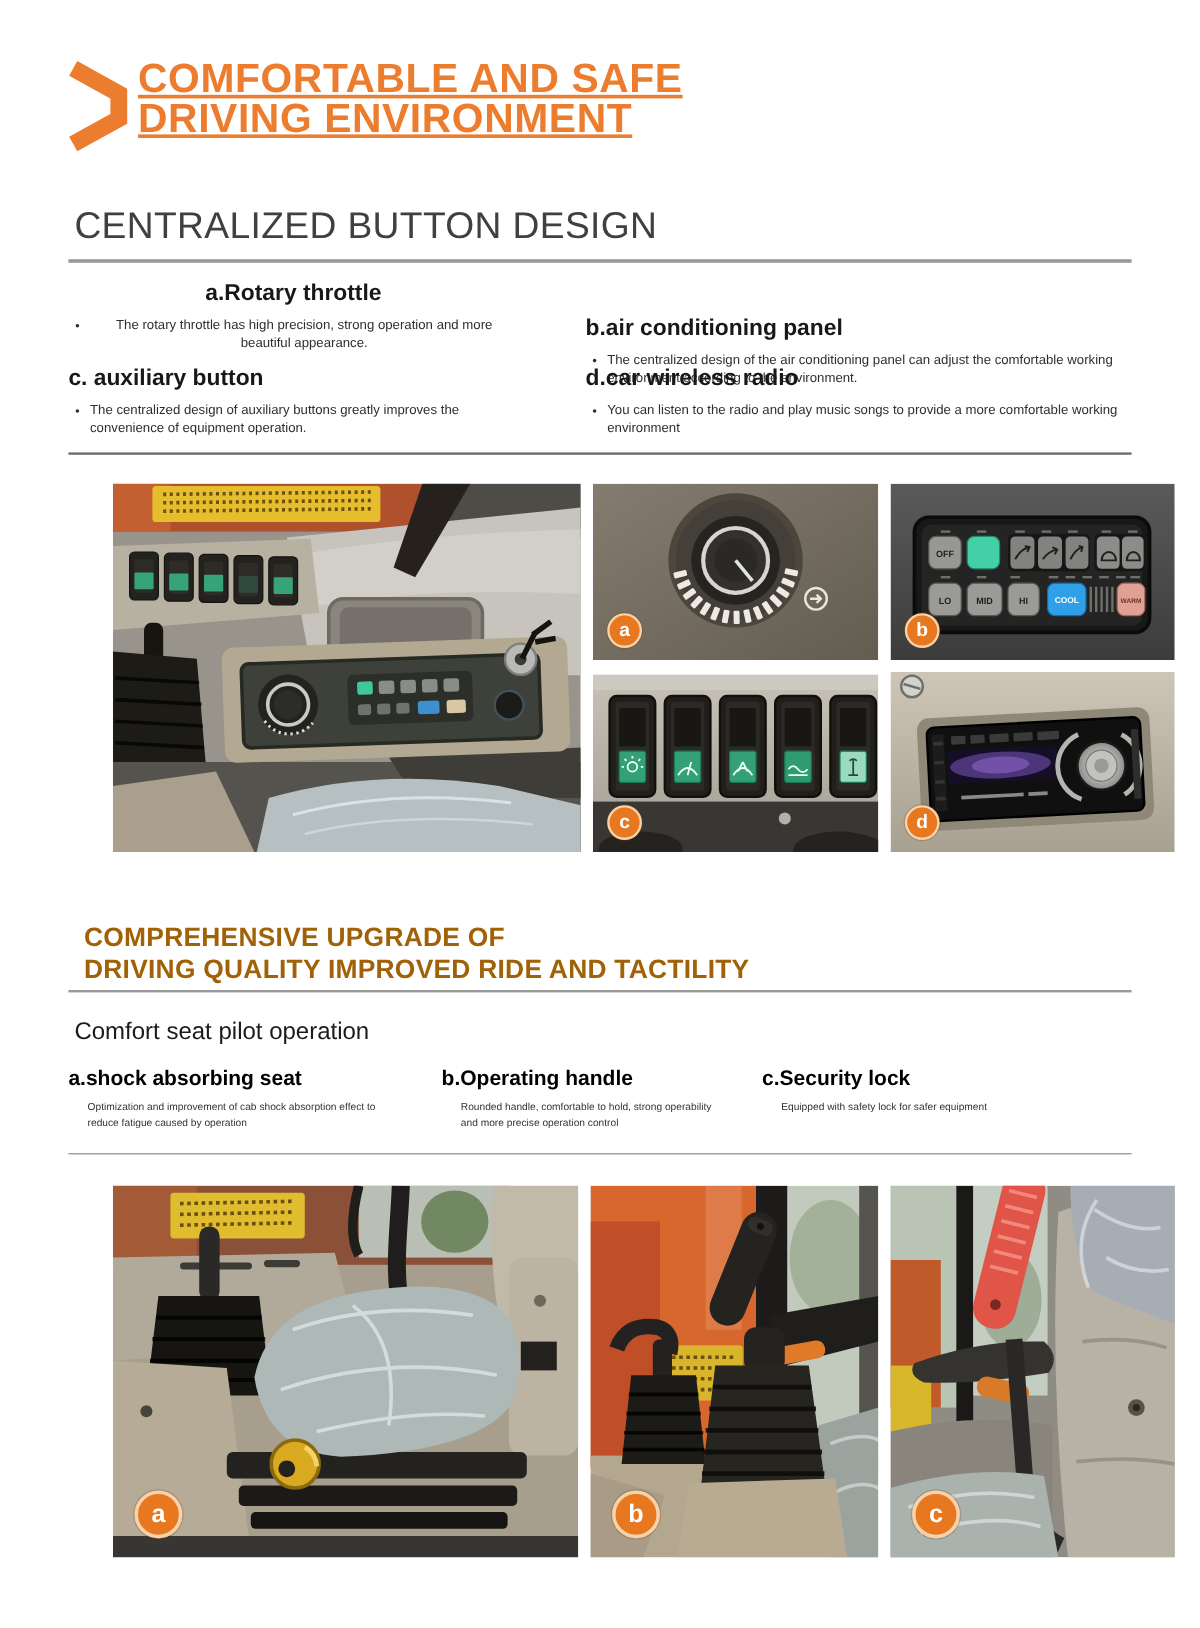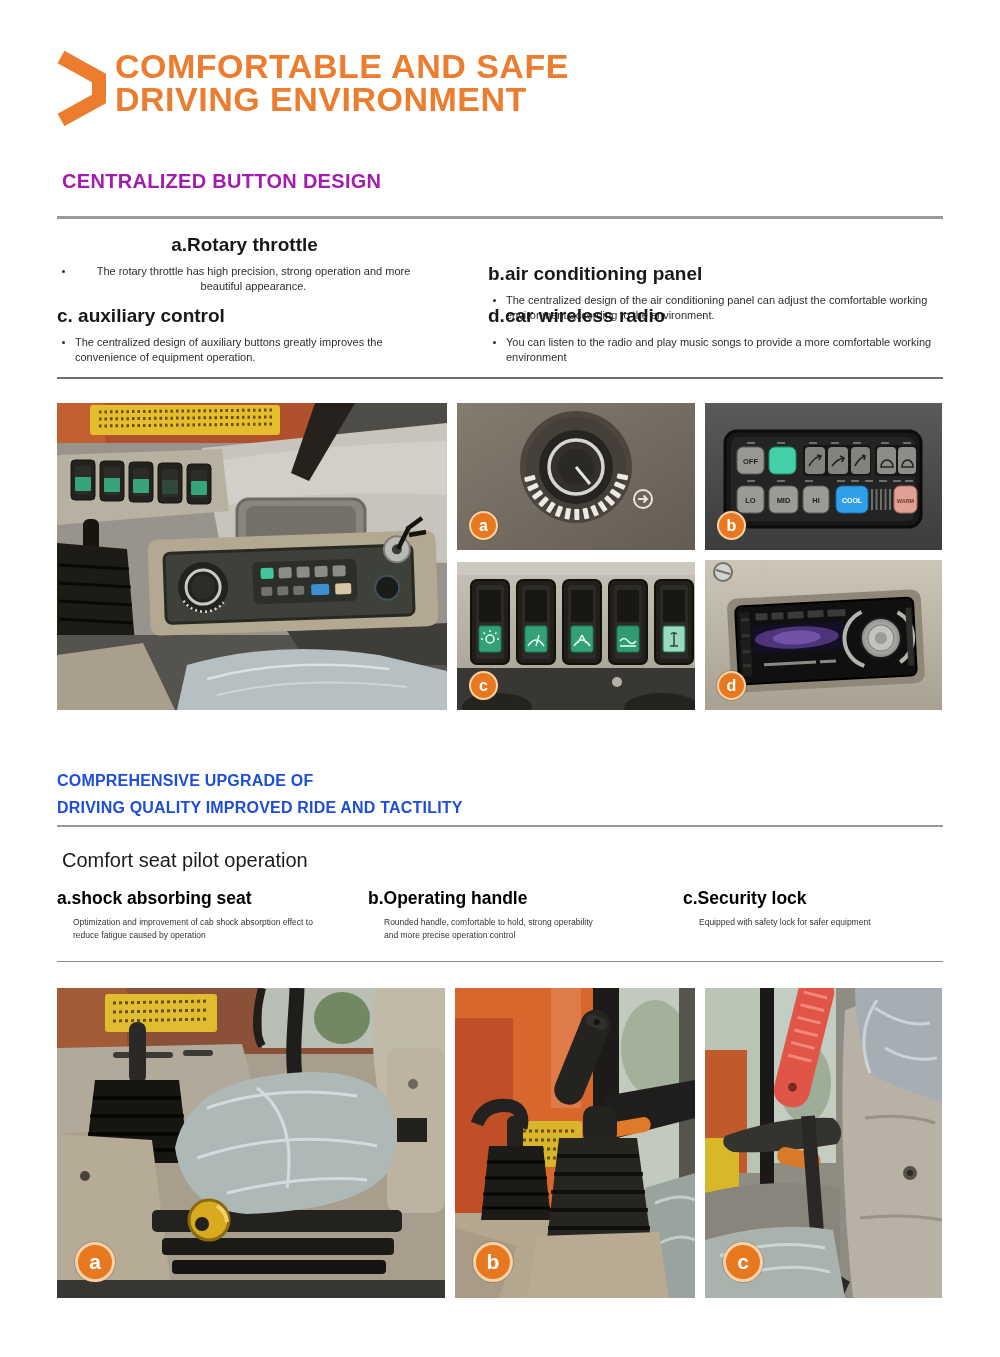--- a/index.html
+++ b/index.html
@@ -2,25 +2,25 @@
 <html><head>
 <meta charset="utf-8">
 <style>
   html,body{margin:0;padding:0;background:#ffffff;}
   .page{position:relative;width:1000px;height:1357px;background:#fff;
         font-family:"Liberation Sans", sans-serif;overflow:hidden;}
 
   
   .brand-icon{position:absolute;left:55px;top:50px;}
   .page-title{position:absolute;left:115px;top:50px;color:#ed7d2e;
-              font-size:34px;font-weight:bold;line-height:33px;letter-spacing:.5px;}
-  .sec1-title{position:absolute;left:62px;top:170px;color:#a21caf;
-              font-size:20px;font-weight:bold;letter-spacing:.3px;}
-  .sec2-title{position:absolute;left:57px;top:767px;color:#1d4ed8;
-              font-size:16px;font-weight:bold;line-height:27px;letter-spacing:.2px;}
+              font-size:34px;font-weight:bold;line-height:33px;letter-spacing:.5px;text-decoration:underline;}
+  .sec1-title{position:absolute;left:62px;top:170px;color:#404040;
+              font-size:31px;font-weight:normal;letter-spacing:.3px;}
+  .sec2-title{position:absolute;left:70px;top:767px;color:#a16207;
+              font-size:22px;font-weight:bold;line-height:27px;letter-spacing:.2px;}
   .sec2-sub{position:absolute;left:62px;top:849px;color:#1b1b1b;
             font-size:20px;font-weight:normal;}
 
   .rule{position:absolute;left:57px;width:886px;background:#9a9a9a;}
   .rule.r1{top:216px;height:3px;}
   .rule.r2{top:377px;height:2px;background:#6e6e6e;}
   .rule.r3{top:825px;height:2px;background:#9a9a9a;}
   .rule.r4{top:961px;height:1px;background:#8a8a8a;}
 
   
@@ -29,21 +29,21 @@
   .feature ul{margin:8px 0 0 4px;padding-left:14px;}
   .feature li{font-size:11px;color:#2e2e2e;line-height:1.32;}
   .feature li::marker{font-size:10px;}
 
   
   .col{position:absolute;}
   .col h4{margin:0;font-size:17.5px;font-weight:bold;color:#000000;}
   .col p{margin:7px 0 0 16px;font-size:8.5px;color:#333;line-height:1.55;}
 
   
-  .photo{position:absolute;overflow:hidden;}
+  .photo{position:absolute;overflow:hidden;margin-left:37px;}
   .photo svg{display:block;}
   .badge{position:absolute;left:12px;bottom:10px;width:25px;height:25px;border-radius:50%;
          background:#e87820;border:2px solid #f6d2ab;color:#fff;font-weight:bold;
          font-size:16px;line-height:25px;text-align:center;
          box-shadow:0 0 0 1px rgba(120,60,10,.25);}
   .badge.lg{left:18px;bottom:16px;width:34px;height:34px;font-size:21px;line-height:34px;border-width:3px;}
 
   .ph-console{left:57px;top:403px;width:390px;height:307px;}
   .ph-throttle{left:457px;top:403px;width:238px;height:147px;}
   .ph-ac{left:705px;top:403px;width:237px;height:147px;}
@@ -80,21 +80,21 @@
         <li>The rotary throttle has high precision, strong operation and more beautiful appearance.</li>
       </ul>
   </div>
   <div class="feature" style="left:488px;top:233px;width:460px;margin-top:30px;">
     <h3>b.air conditioning panel</h3>
     <ul>
         <li>The centralized design of the air conditioning panel can adjust the comfortable working environment according to the environment.</li>
       </ul>
   </div>
   <div class="feature" style="left:57px;top:305px;width:375px;">
-    <h3>c. auxiliary control</h3>
+    <h3>c. auxiliary button</h3>
     <ul>
         <li>The centralized design of auxiliary buttons greatly improves the convenience of equipment operation.</li>
       </ul>
   </div>
   <div class="feature" style="left:488px;top:305px;width:468px;">
     <h3>d.car wireless radio</h3>
     <ul>
         <li>You can listen to the radio and play music songs to provide a more comfortable working environment</li>
       </ul>
   </div>
@@ -431,21 +431,21 @@
   <div class="sec2-sub">Comfort seat pilot operation</div>
 
   <div class="col" style="left:57px;top:888px;width:280px;">
     <h4>a.shock absorbing seat</h4>
     <p>Optimization and improvement of cab shock absorption effect to reduce fatigue caused by operation</p>
   </div>
   <div class="col" style="left:368px;top:888px;width:240px;">
     <h4>b.Operating handle</h4>
     <p>Rounded handle, comfortable to hold, strong operability and more precise operation control</p>
   </div>
-  <div class="col" style="left:635px;top:888px;width:240px;margin-left:48px;">
+  <div class="col" style="left:635px;top:888px;width:240px;">
     <h4>c.Security lock</h4>
     <p>Equipped with safety lock for safer equipment</p>
   </div>
 
   <div class="rule r4"></div>
 
   <div class="photo ph-seat">
     <svg width="388" height="310" viewBox="0 0 388 310">
       <rect width="388" height="310" fill="#a79e8e"></rect>
       <rect x="0" y="0" width="330" height="66" fill="#8a5038"></rect>

